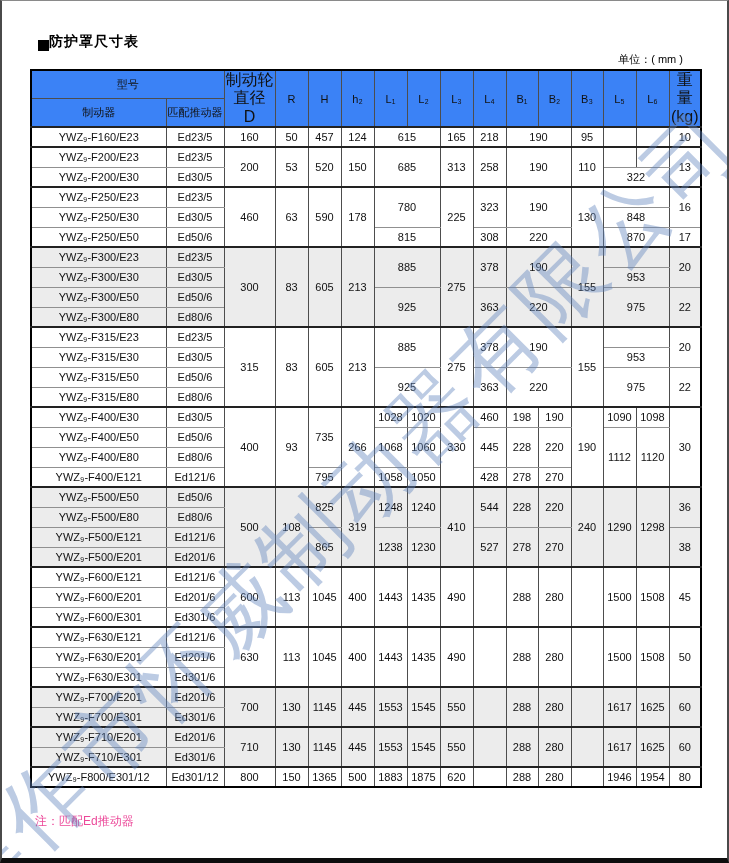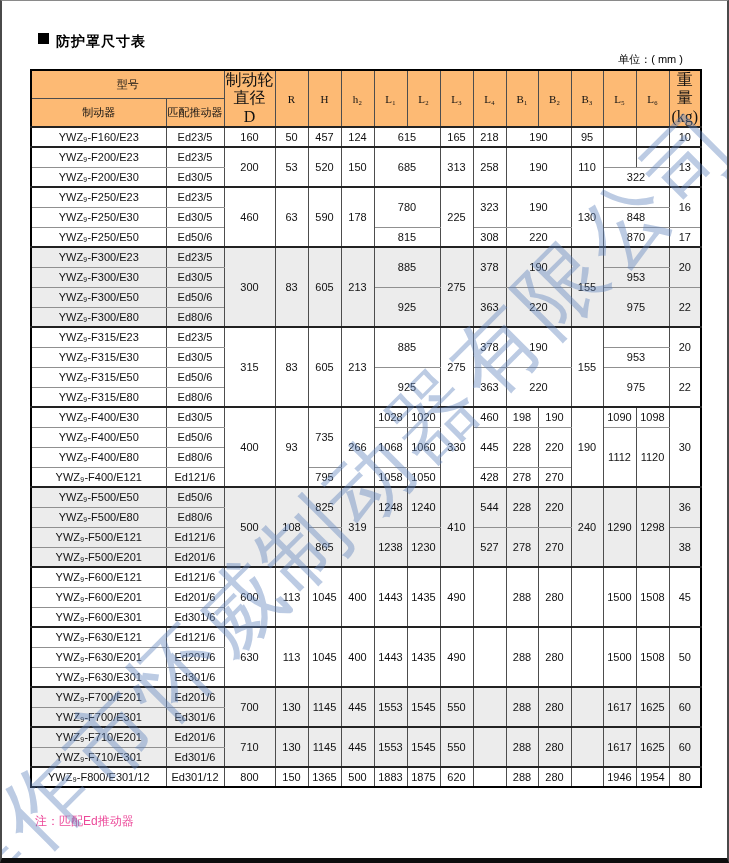--- a/index.html
+++ b/index.html
@@ -3,39 +3,38 @@
 <meta charset="utf-8">
 <style>
   * { margin:0; padding:0; box-sizing:border-box; }
   html,body { width:729px; height:863px; background:#fff; font-family:"Liberation Sans","DejaVu Sans",sans-serif; }
   .page {
     position:relative; width:729px; height:863px; background:#fff;
     border-left:2px solid #4a4a4a; border-right:2px solid #4a4a4a;
     border-top:1px solid #8a8a8a; border-bottom:5px solid #0d0d0d;
     overflow:hidden;
   }
-  .title-row { position:absolute; left:36px; top:32px; display:flex; align-items:flex-start; gap:7px; }
+  .title-row { position:absolute; left:36px; top:32px; display:flex; align-items:flex-end; }
   .title-square { width:11px; height:11px; background:#000; }
   .title-text { font-size:14px; font-weight:bold; color:#000; letter-spacing:1px; }
   .unit-label { position:absolute; right:44px; top:51px; font-size:11px; color:#000;margin-left:44px; }
   table.dim {
     position:absolute; left:28px; top:68px; width:672px;
     border-collapse:collapse; table-layout:fixed;
     border:2px solid #000;
   }
   table.dim th, table.dim td {
     border-left:1px solid #4d4d4d; border-right:1px solid #4d4d4d;
     border-top:1px solid #909090; border-bottom:1px solid #909090;
     text-align:center; vertical-align:middle;
     font-size:11px; color:#111; padding:0; overflow:hidden;
   }
   table.dim thead th {
-    background:#fdba74; font-weight:normal; height:23px;
+    background:#3b82f6; font-weight:normal; height:23px;
     border-bottom:1px solid #4d4d4d;
-    font-family:Liberation Serif, serif;
   }
   table.dim thead { border-bottom:2px solid #000; }
   table.dim th.two-line { white-space:pre-line; font-size:16px; line-height:1.15; }
   table.dim tbody td { height:20px; background:#fff; }
   table.dim tbody tr.gray td { background:#ececec; }
   table.dim tbody tr.gs td { border-top:2px solid #222; }
   .col-brake { width:135px; } .col-thruster { width:58px; } .col-d { width:51px; }
   .col-n { width:33px; } .col-n2 { width:32px; }
   .note { position:absolute; left:33px; top:812px; font-size:12px; color:#ec4899; }
   .watermark {

